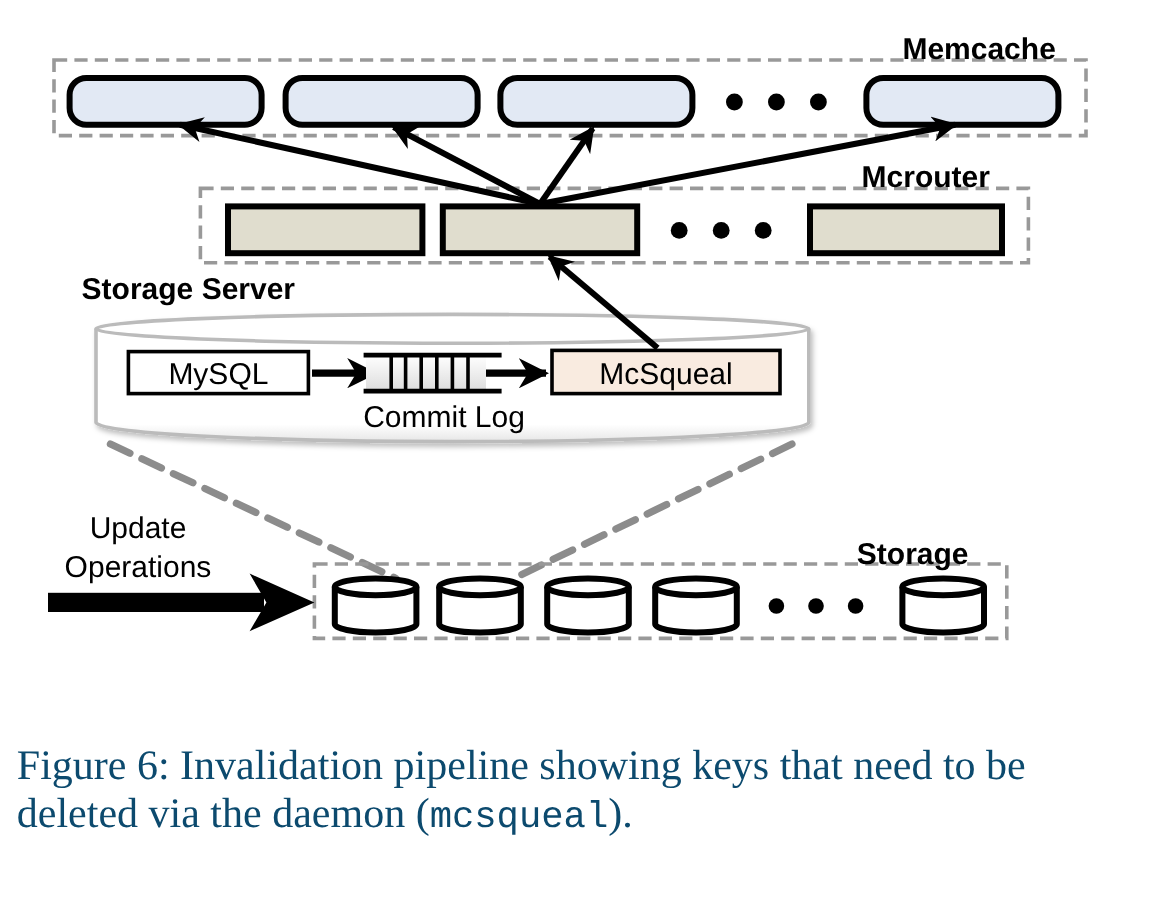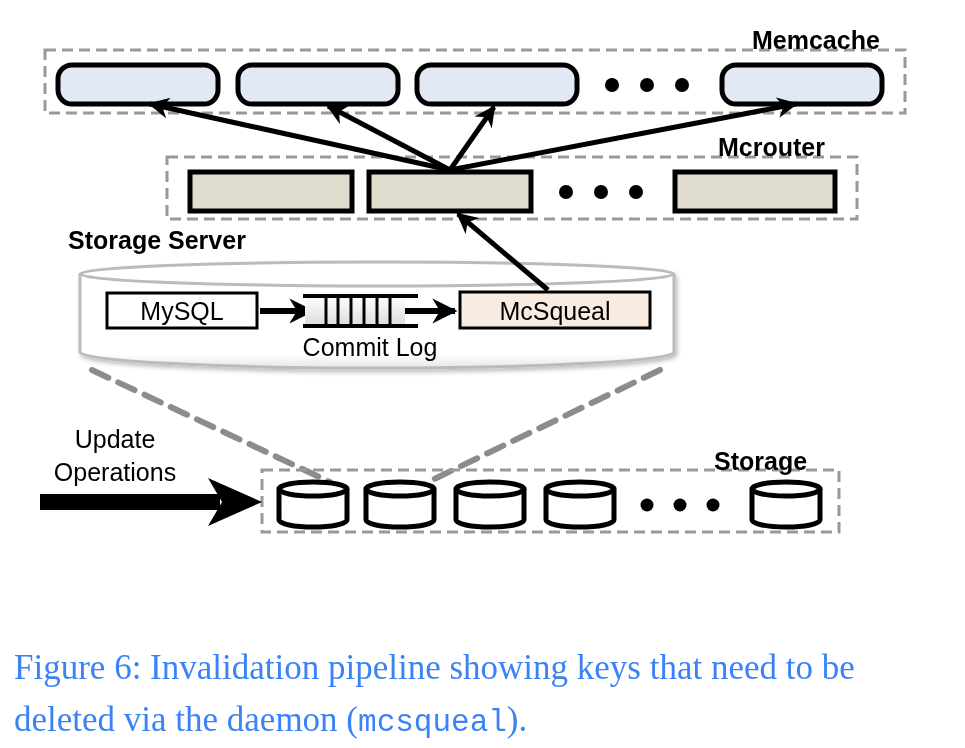--- a/index.html
+++ b/index.html
@@ -1,22 +1,22 @@
 <!DOCTYPE html>
 <html><head>
 <meta charset="utf-8">
 <style>
   html, body { margin: 0; padding: 0; background: #ffffff; }
   body { width: 965px; height: 748px; position: relative; overflow: hidden; }
   #diagram { position: absolute; left: 0; top: 0; }
   .lbl-bold { font-family: "Liberation Sans", sans-serif; font-weight: bold; font-size: 25px; fill: #000; }
   .lbl { font-family: "Liberation Sans", sans-serif; font-size: 25px; fill: #000; }
   .caption {
-    position: absolute; left: 14px; top: 642px; width: 940px;
-    font-family: "Liberation Serif", serif; font-size: 35px; line-height: 52px; color: #3b82f6;
+    position: absolute; left: 14px; top: 618px; width: 940px;
+    font-family: "Liberation Serif", serif; font-size: 35px; line-height: 40px; color: #0c4a6e;
   }
   .caption .mono { font-family: "Liberation Mono", monospace; font-size: 31px; }
 </style>
 </head>
 <body>
 
 <svg id="diagram" width="965" height="640" viewBox="0 0 965 640" xmlns="http://www.w3.org/2000/svg">
   <defs>
     <marker id="arrowhead" viewBox="0 0 10 10" refX="9" refY="5" markerWidth="4.2" markerHeight="4.2" orient="auto-start-reverse">
       <path d="M0,0 L10,5 L0,10 L3,5 z" fill="#000"></path>

